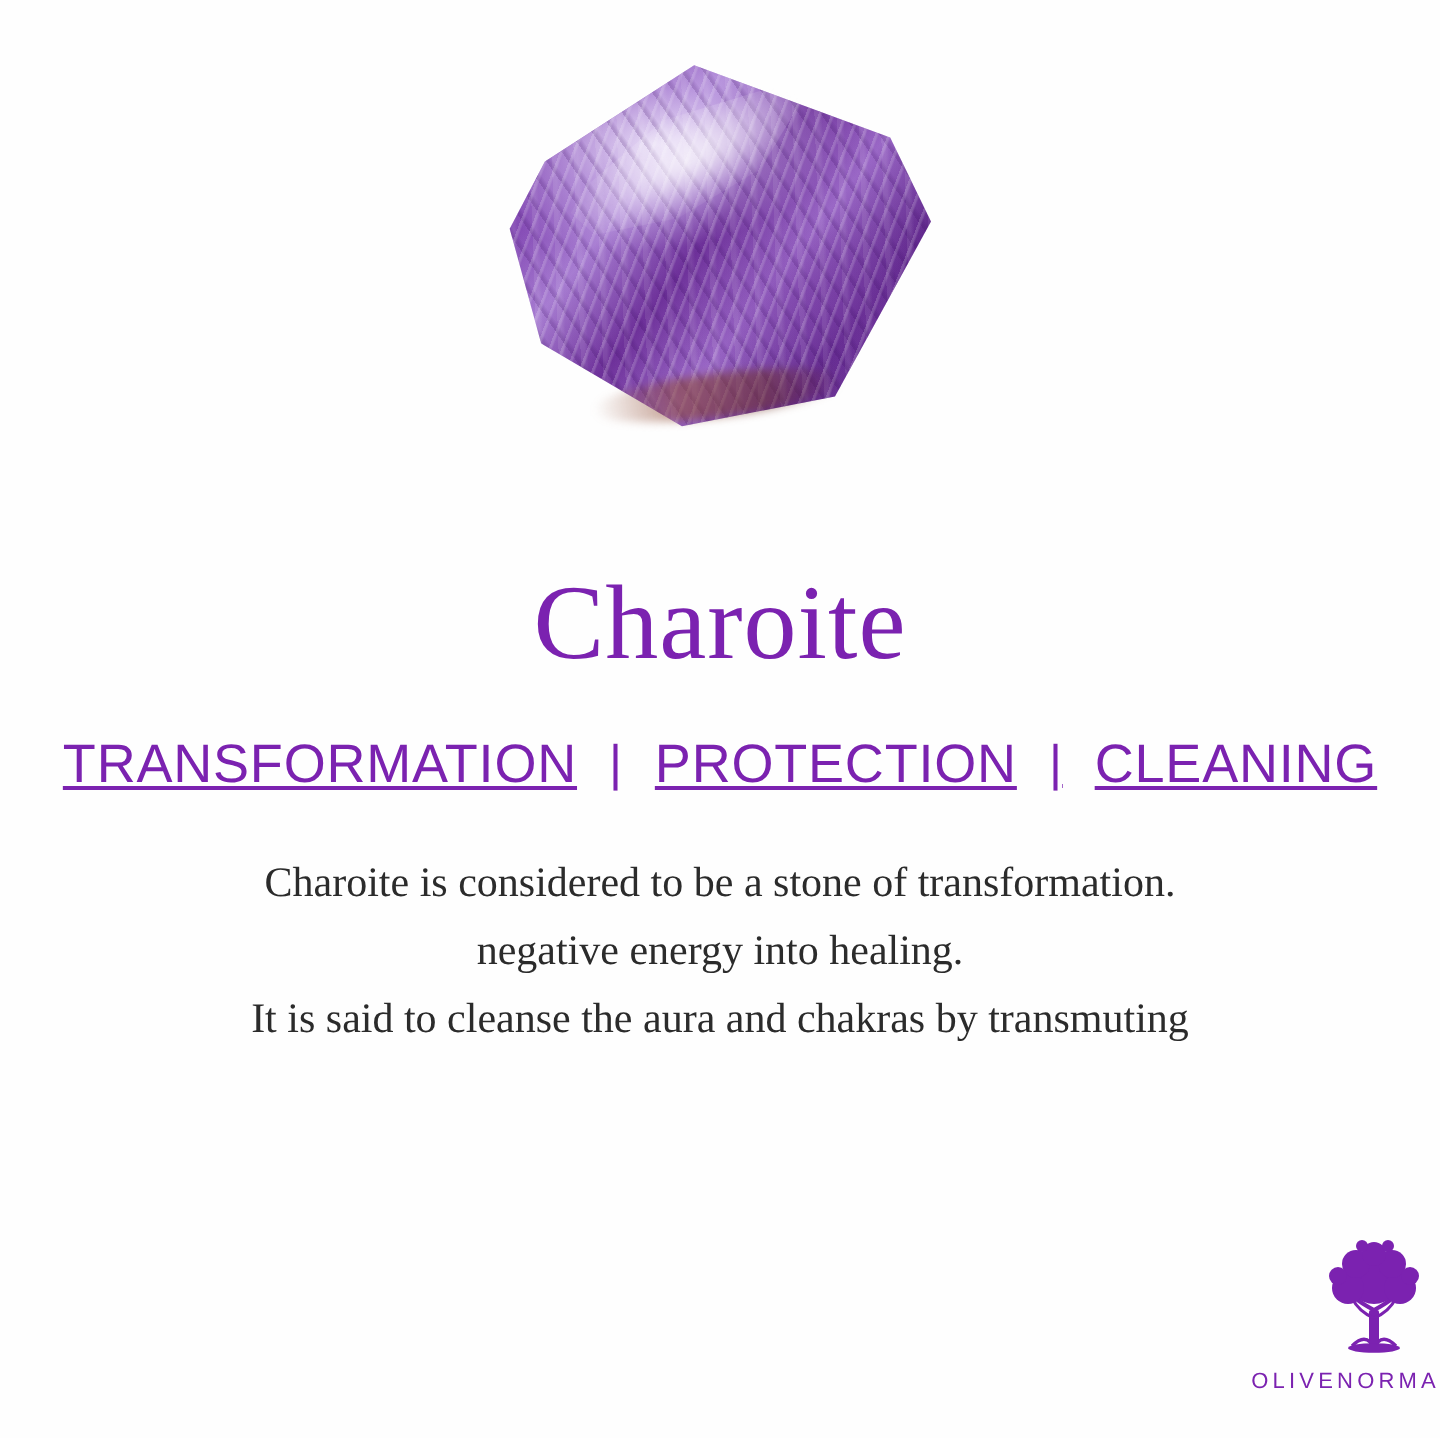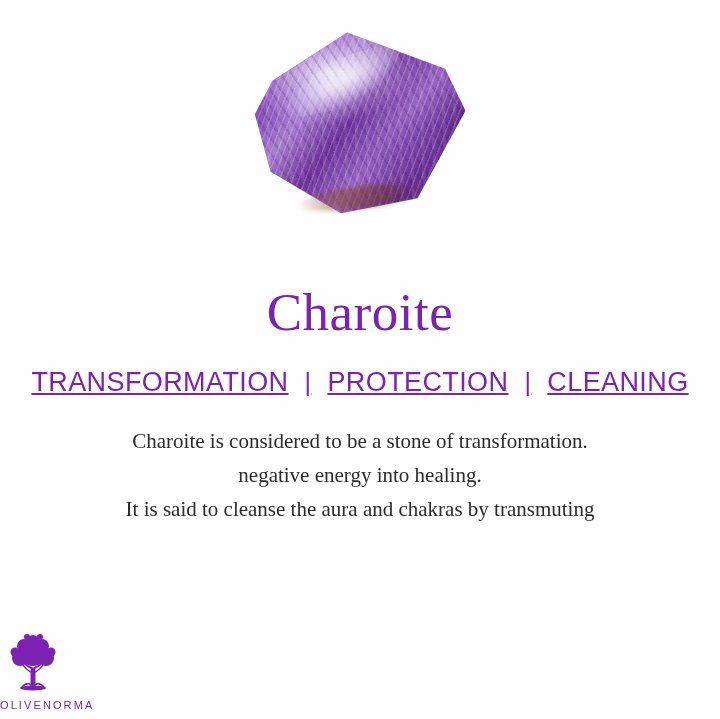--- a/index.html
+++ b/index.html
@@ -116,24 +116,24 @@
   }
   .description div {
     white-space: nowrap;
   }
 
   
   .logo-area {
     position: absolute;
     left: 0;
     right: 0;
-    bottom: 8px;
+    bottom: 22px;
     display: flex;
     flex-direction: column;
-    align-items: flex-start;
+    align-items: flex-end;
   }
   .logo-mark {
     width: 66px;
     height: 62px;
   }
   .logo-text {
     margin-top: 4px;
     font-family: "Liberation Sans", sans-serif;
     font-size: 11px;
     letter-spacing: 2.1px;

